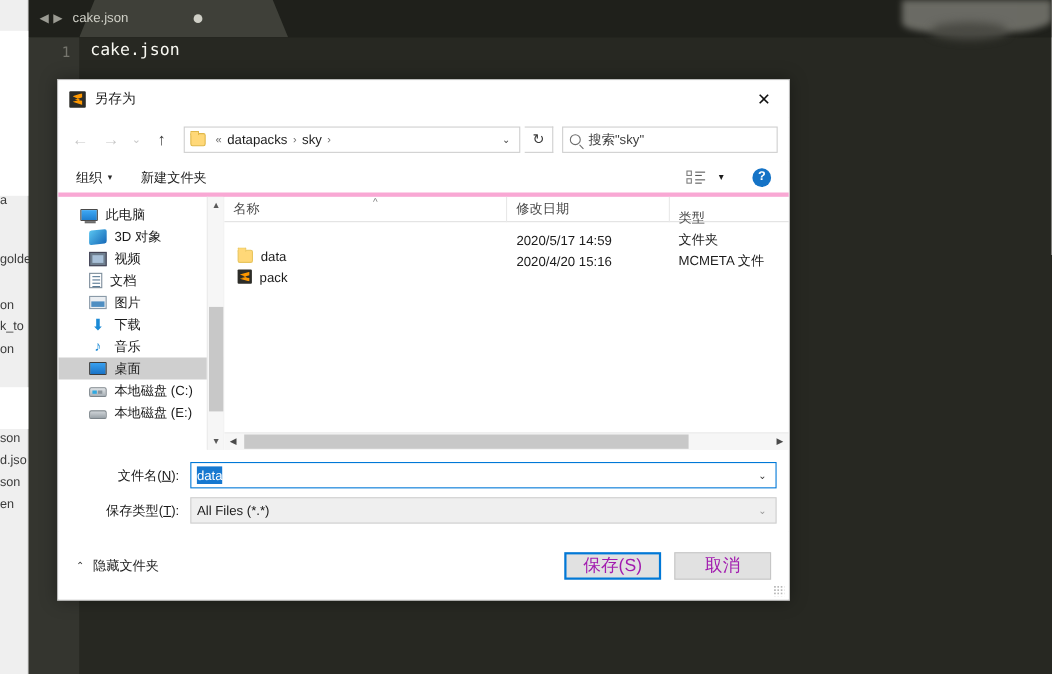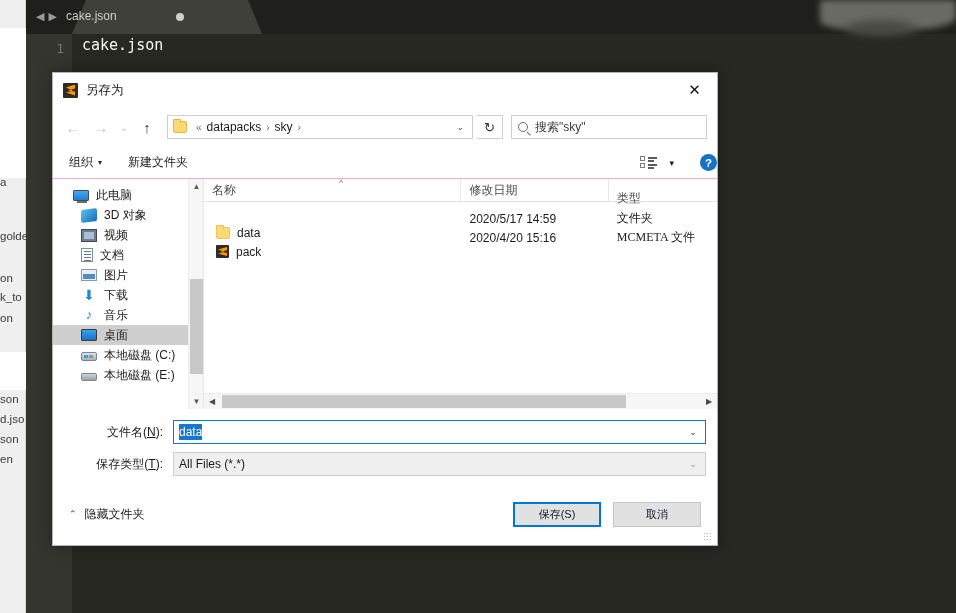--- a/index.html
+++ b/index.html
@@ -153,22 +153,22 @@
   }
   .search-icon::after {
     content: ""; position: absolute; right: -4px; bottom: -3px;
     width: 5px; height: 1.4px; background: #6d6d6d;
     transform: rotate(45deg);
   }
   .search-ph { font-size: 12px; color: #3c3c3c; }
 
   .cmdbar {
     height: 32px; display: flex; align-items: center;
-    padding: 0 0 0 16px; flex: 0 0 auto;
-    border-bottom: 1px solid #f9a8d4; background: #fff;
+    padding: 0 16px 0 16px; flex: 0 0 auto;
+    border-bottom: 4px solid #f9a8d4; background: #fff;
   }
   .cmd-item { font-size: 12px; color: #1b1b1b; margin-right: 26px; display: flex; align-items: center; gap: 5px; }
   .caret-down { font-size: 8px; color: #2b2b2b; }
   .view-icon {
     width: 17px; height: 13px; margin-left: auto; position: relative;
   }
   .view-icon i {
     position: absolute; background: #5b5b5b; display: block;
   }
   .view-caret { font-size: 9px; color: #1b1b1b; margin-left: 12px; }
@@ -238,21 +238,21 @@
   .col-sort {
     position: absolute; left: 135px; top: -1px;
     font-size: 9px; color: #7c7c7c;
   }
 
   .rows { flex: 1; padding-top: 7px; }
   .row { height: 19px; display: flex; align-items: center; font-size: 12px; color: #1b1b1b; }
   .cell { display: flex; align-items: center; gap: 7px; }
   .cell.c-name { width: 262px; padding-left: 12px; margin-top: 28px; }
   .cell.c-date { width: 150px; padding-left: 8px; }
-  .cell.c-type { width: 110px; padding-left: 8px; font-family: Liberation Serif, serif; }
+  .cell.c-type { width: 110px; padding-left: 8px; }
 
   .file-folder {
     width: 14px; height: 12px; background: #ffd878;
     border: 1px solid #e8c55f; border-radius: 1px 2px 2px 2px;
     position: relative; flex: 0 0 auto;
   }
   .file-folder::before{
     content:""; position:absolute; left:-1px; top:-3px; width:6px; height:3px;
     background:#ffd878; border:1px solid #e8c55f; border-bottom:none; border-radius:1px 1px 0 0;
   }
@@ -300,21 +300,21 @@
 
   .footer {
     flex: 0 0 auto; height: 62px; background: #fff;
     display: flex; align-items: center; padding: 0 16px 0 16px;
     position: relative;
   }
   .hide-folders { display: flex; align-items: center; gap: 8px; font-size: 12px; color: #1b1b1b; }
   .chev-up { font-size: 9px; color: #3a3a3a; }
   .btns { margin-left: auto; display: flex; gap: 12px; }
   .btn {
-    width: 88px; height: 25px; font-size: 11px; color: #0f172a;
+    width: 88px; height: 25px; font-size: 16px; color: #a21caf;
     display: flex; align-items: center; justify-content: center;
     background: #e1e1e1; border: 1px solid #c6c6c6;
   }
   .btn.default { background: #e1e1e1; border: 2px solid #0078d7; }
   .grip {
     position: absolute; right: 4px; bottom: 3px; width: 10px; height: 10px;
     background-image:
       radial-gradient(#b0b0b0 40%, transparent 41%);
     background-size: 3px 3px;
     opacity: .9;

